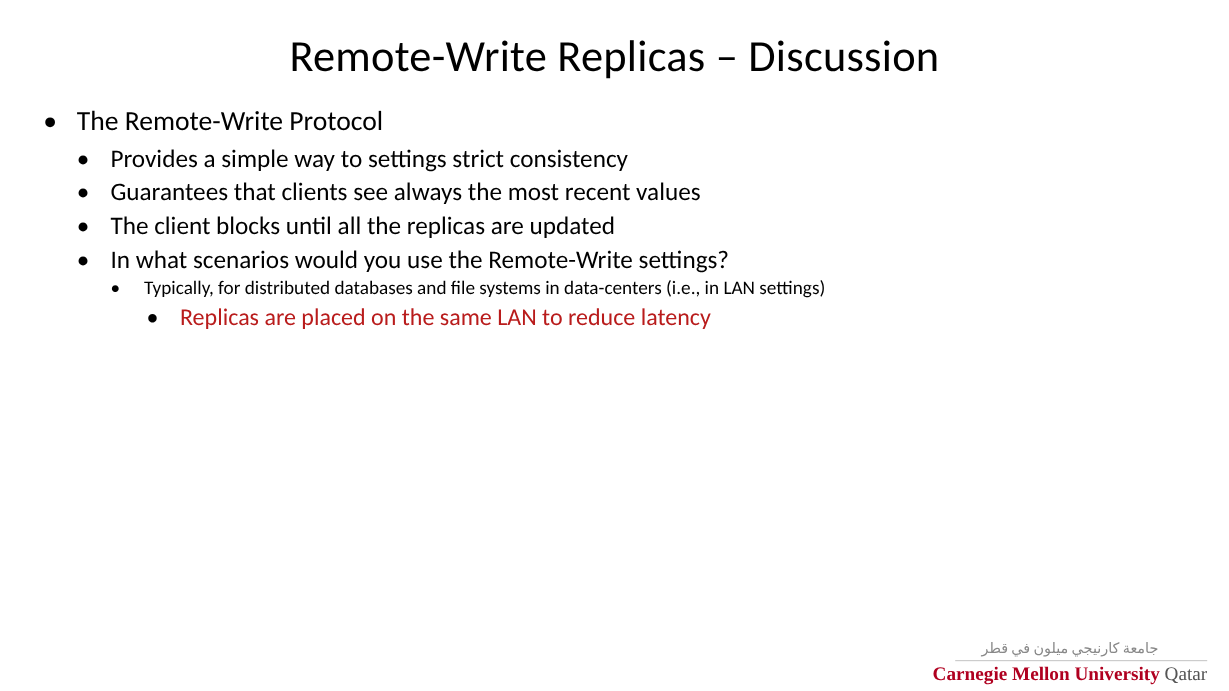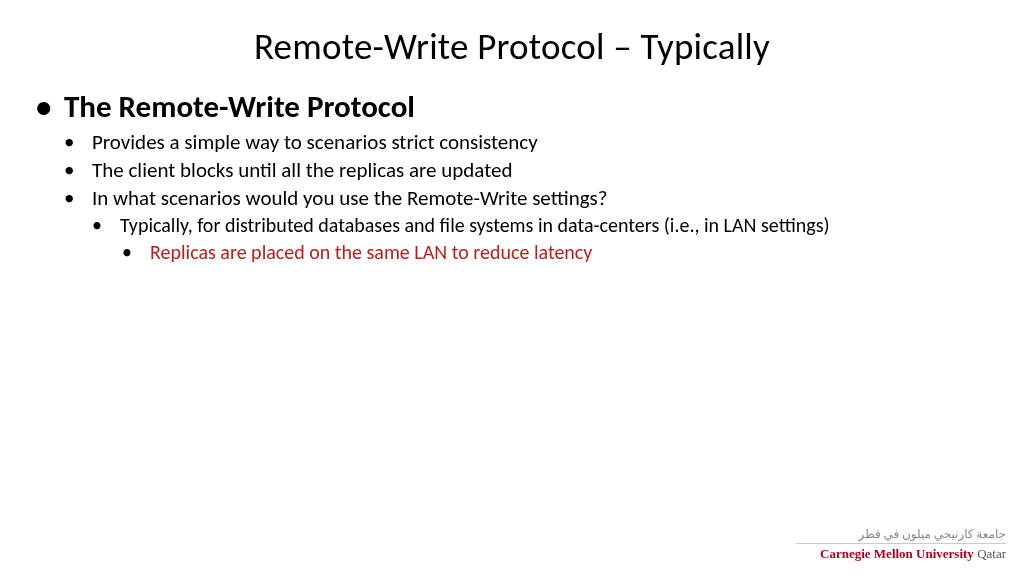--- a/index.html
+++ b/index.html
@@ -30,85 +30,85 @@
     }
     ul { list-style: none; }
     li { position: relative; }
     li::before {
       content: "•";
       position: absolute;
       left: -14px;
       color: #000000;
     }
     .l1 {
-      font-size: 31px;
+      font-size: 23px;
       color: #000000;
       padding-left: 14px;
       margin-bottom: 4px;
-      font-weight: bold;
     }
     .l2 {
       font-size: 21px;
       color: #000000;
       padding-left: 14px;
       margin-left: 28px;
       margin-bottom: 2px;
     }
     .l3 {
-      font-size: 20px;
+      font-size: 16px;
       color: #000000;
       padding-left: 14px;
       margin-left: 56px;
       margin-bottom: 2px;
       line-height: 1.25;
     }
     .l4 {
       font-size: 20px;
       color: #b91c1c;
       padding-left: 14px;
       margin-left: 86px;
       margin-bottom: 2px;
     }
     .gap { margin-top: 20px; }
     .logo {
       position: absolute;
-      bottom: 14px;
+      bottom: 4px;
       right: 18px;
-      text-align: right;
+      text-align: center;
     }
     .logo-arabic {
       font-size: 12px;
       color: #888888;
       letter-spacing: 1px;
       margin-bottom: 2px;
     }
     .logo-main {
-      font-size: 13px;
+      font-size: 16px;
       font-weight: bold;
     }
     .logo-cmu { color: #b00020; font-family: "Times New Roman", serif; }
     .logo-qatar { color: #555555; font-weight: normal; font-family: "Times New Roman", serif; }
     .divider {
       width: 210px;
       height: 1px;
       background: #cccccc;
       margin: 2px 0 2px auto;
     }
   </style>
 </head>
 <body>
 
 <div class="slide">
-  <h1 class="title">Remote-Write Protocol – Typically</h1>
+  <h1 class="title">Remote-Write Replicas – Discussion</h1>
 
   <div class="content">
     <ul>
       <li class="l1">The Remote-Write Protocol</li>
       <ul>
-        <li class="l2">Provides a simple way to scenarios strict consistency</li>
+        <li class="l2">Provides a simple way to settings strict consistency</li>
+        <li class="l2">Guarantees that clients see always the most recent values</li>
       </ul>
 
       <ul>
         <li class="l2">The client blocks until all the replicas are updated</li>
         <li class="l2">In what scenarios would you use the Remote-Write settings?</li>
         <ul>
           <li class="l3">Typically, for distributed databases and file systems in data-centers (i.e., in LAN settings)</li>
           <ul>
             <li class="l4">Replicas are placed on the same LAN to reduce latency</li>
           </ul>

